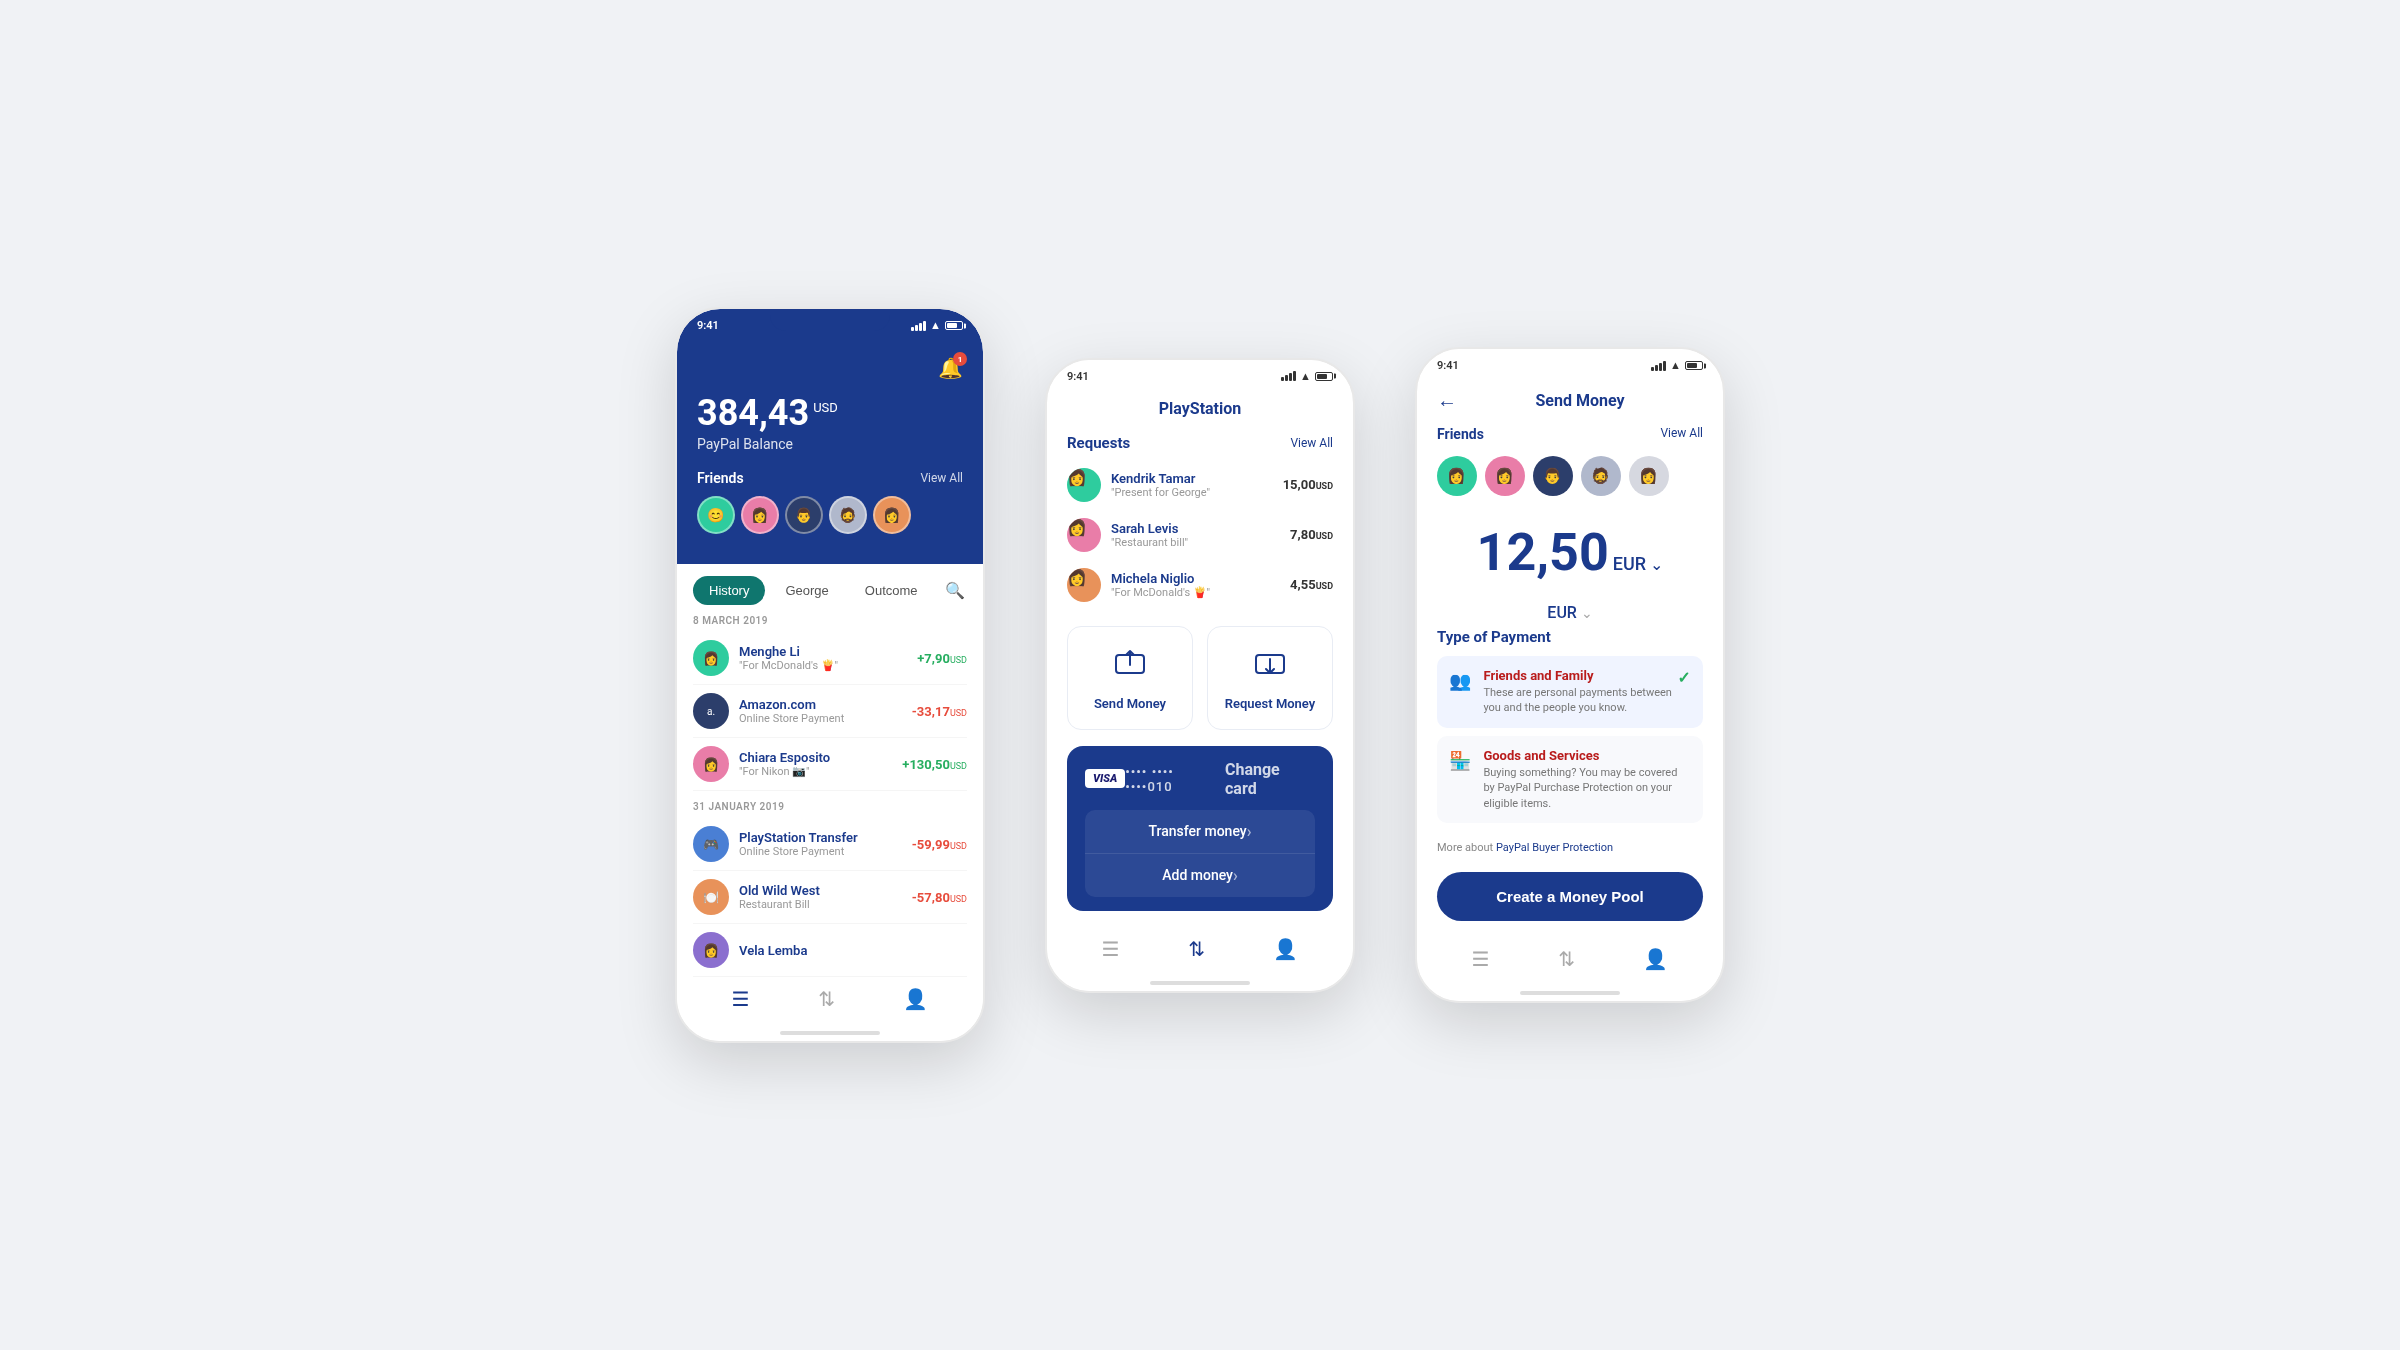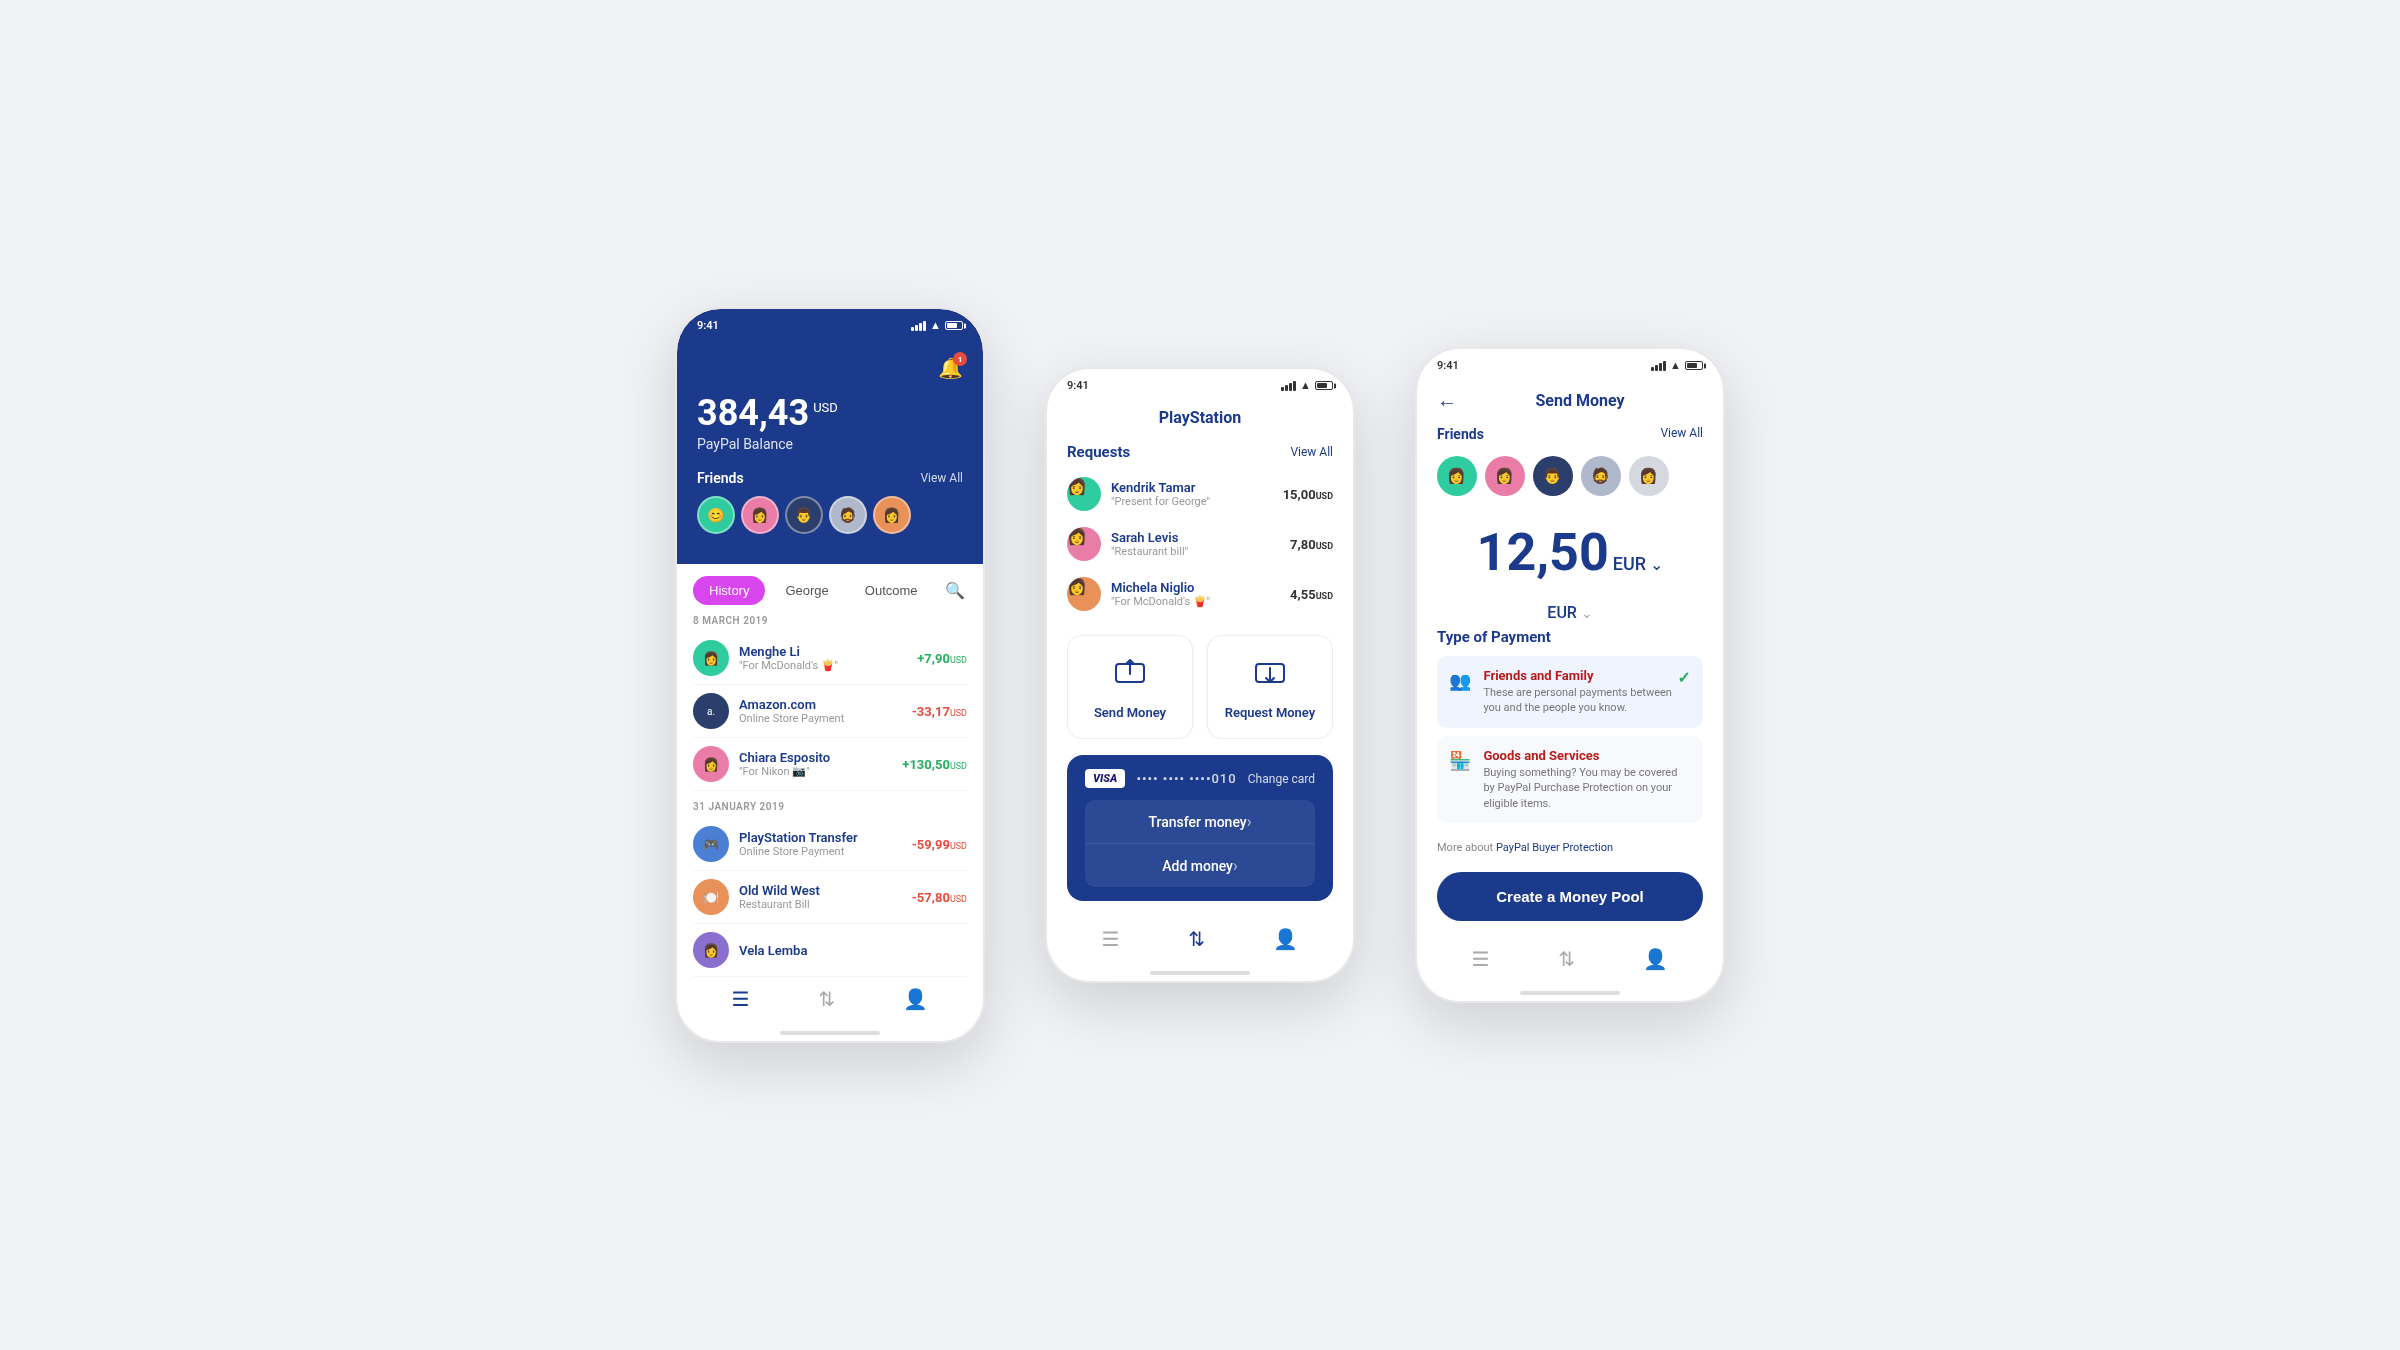--- a/index.html
+++ b/index.html
@@ -158,21 +158,21 @@
       padding: 7px 16px;
       border-radius: 20px;
       font-size: 13px;
       font-weight: 500;
       cursor: pointer;
       border: none;
       background: transparent;
       color: #555;
     }
     .tab-btn.active {
-      background: #d946ef;
+      background: #0f766e;
       color: #fff;
     }
     .search-btn {
       margin-left: auto;
       background: none;
       border: none;
       cursor: pointer;
       font-size: 16px;
       color: #777;
       padding: 4px 8px;
@@ -269,21 +269,21 @@
       background: #1b3a8c;
       border-radius: 16px;
       padding: 14px 18px;
     }
     .card-top {
       display: flex;
       justify-content: space-between;
       align-items: center;
       margin-bottom: 12px;
     }
-    .card-change { font-size: 12px; color: rgba(255,255,255,0.8); cursor: pointer; }
+    .card-change { font-size: 16px; color: rgba(255,255,255,0.8); cursor: pointer; font-weight: bold; }
     .visa-badge {
       background: #fff;
       color: #1a1a6e;
       font-size: 11px;
       font-weight: 900;
       padding: 3px 8px;
       border-radius: 4px;
       font-style: italic;
     }
     .card-number { color: rgba(255,255,255,0.8); font-size: 13px; font-weight: 500; letter-spacing: 1px; }

